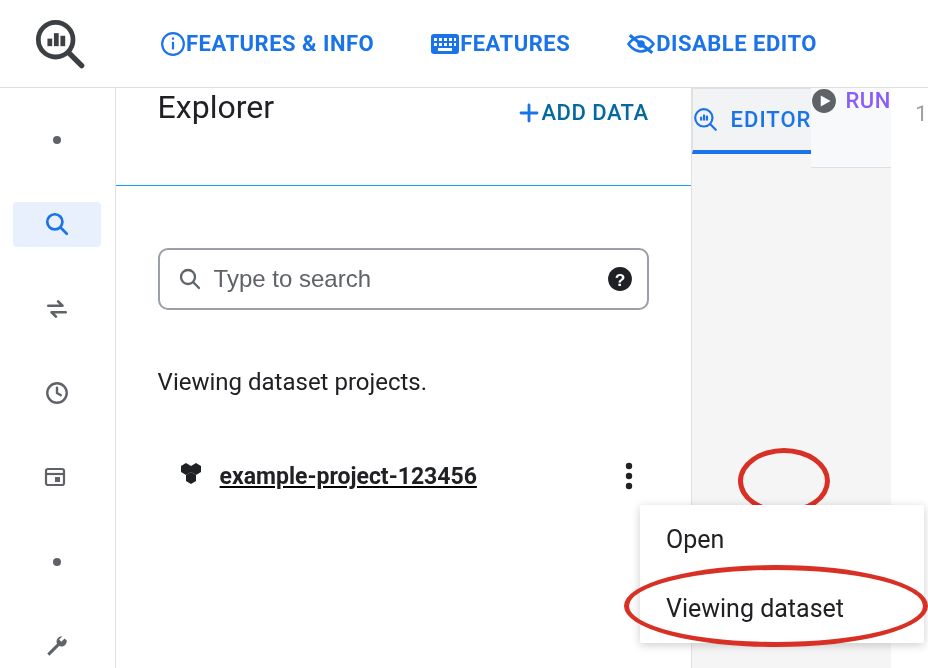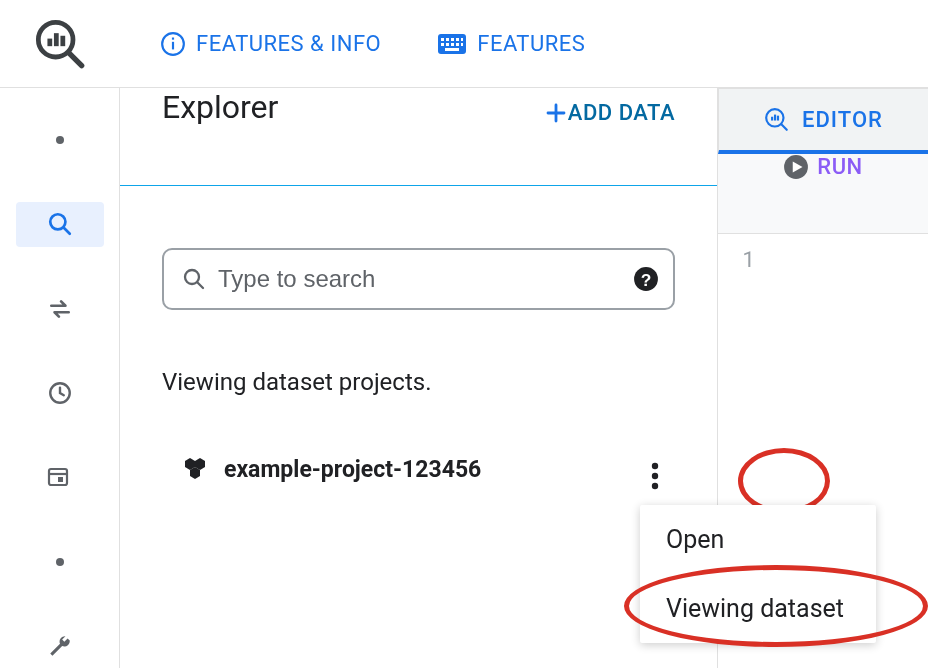--- a/index.html
+++ b/index.html
@@ -21,24 +21,23 @@
     .top-actions {
       flex: 1;
       display: flex;
       align-items: center;
       gap: 56px;
       padding-left: 40px;
     }
     .top-action {
       display: flex;
       align-items: center;
-      gap: 10px;
       color: #1a73e8;
       font-size: 22px;
-      font-weight: 400;
+      font-weight: 700;
       letter-spacing: 0.5px;
       cursor: pointer;
     }
 
     .body-row { display: flex; height: calc(668px - 88px); }
 
     .side-rail {
       width: 120px;
       border-right: 1px solid #e0e0e0;
       display: flex;
@@ -108,22 +107,23 @@
       font-size: 24px;
       color: #5f6368;
       background: transparent;
       margin-left: 12px;
     }
     .search input::placeholder { color: #5f6368; }
     .viewing { padding: 44px 42px 0 42px; font-size: 24px; color: #202124; }
 
     .project-row {
       display: flex;
-      align-items: flex-start;
+      align-items: center;
       padding: 60px 42px 0 60px;
+      text-decoration: underline;
     }
     .project-name { font-size: 23px; font-weight: 700; color: #202124; margin-left: 14px; }
     .project-row .spacer { flex: 1; }
     .kebab {
       width: 40px;
       height: 40px;
       display: flex;
       align-items: center;
       justify-content: center;
       cursor: pointer;
@@ -134,37 +134,36 @@
       position: absolute;
       border: 5px solid #d93025;
       border-radius: 50%;
       pointer-events: none;
     }
 
     .context-menu {
       position: absolute;
       top: 505px;
       left: 640px;
-      width: 236px;
+      width: 284px;
       background: #fff;
       box-shadow: 0 2px 10px rgba(0,0,0,0.2);
       border-radius: 2px;
     }
     .menu-item {
       padding: 20px 26px;
       font-size: 25px;
       color: #202124;
       cursor: pointer;
     }
 
     .right-pane {
       flex: 1;
       background: #f5f5f5;
       display: flex;
-      flex-direction: column;
     }
     .editor-tab {
       height: 66px;
       display: flex;
       align-items: center;
       justify-content: center;
       gap: 12px;
       color: #1a73e8;
       font-size: 22px;
       font-weight: 500;
@@ -228,20 +227,28 @@
           <rect x="19" y="5" width="3" height="3" fill="#fff"></rect>
           <rect x="24" y="5" width="2" height="3" fill="#fff"></rect>
           <rect x="4" y="10" width="3" height="3" fill="#fff"></rect>
           <rect x="9" y="10" width="3" height="3" fill="#fff"></rect>
           <rect x="14" y="10" width="3" height="3" fill="#fff"></rect>
           <rect x="19" y="10" width="3" height="3" fill="#fff"></rect>
           <rect x="24" y="10" width="2" height="3" fill="#fff"></rect>
           <rect x="8" y="15" width="14" height="3" fill="#fff"></rect>
         </svg>
       <span>FEATURES</span>
+    </div>
+    <div class="top-action">
+      <svg width="30" height="26" viewBox="0 0 24 20">
+          <path d="M12 4C6 4 2 10 2 10s4 6 10 6 10-6 10-6-4-6-10-6z" fill="none" stroke="#1a73e8" stroke-width="2"></path>
+          <circle cx="12" cy="10" r="3" fill="#1a73e8"></circle>
+          <line x1="3" y1="3" x2="21" y2="17" stroke="#1a73e8" stroke-width="2.5"></line>
+        </svg>
+      <span>DISABLE EDITO</span>
     </div>
   </div>
 </div>
 
 <div class="body-row">
   <div class="side-rail">
     <div class="rail-item">
         <div class="rail-dot"></div>
       </div>
     <div class="rail-item active">

